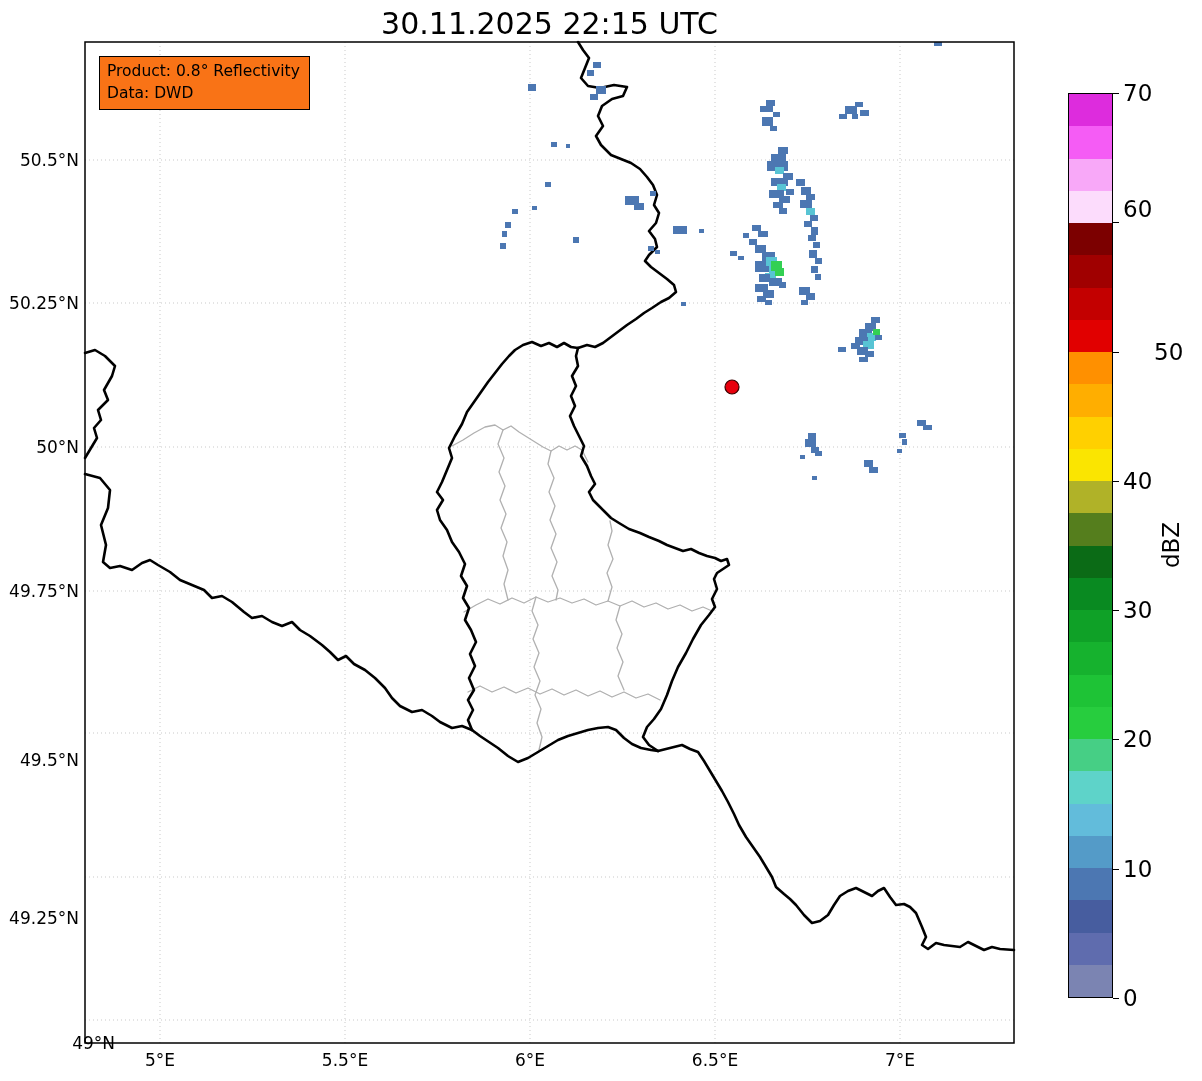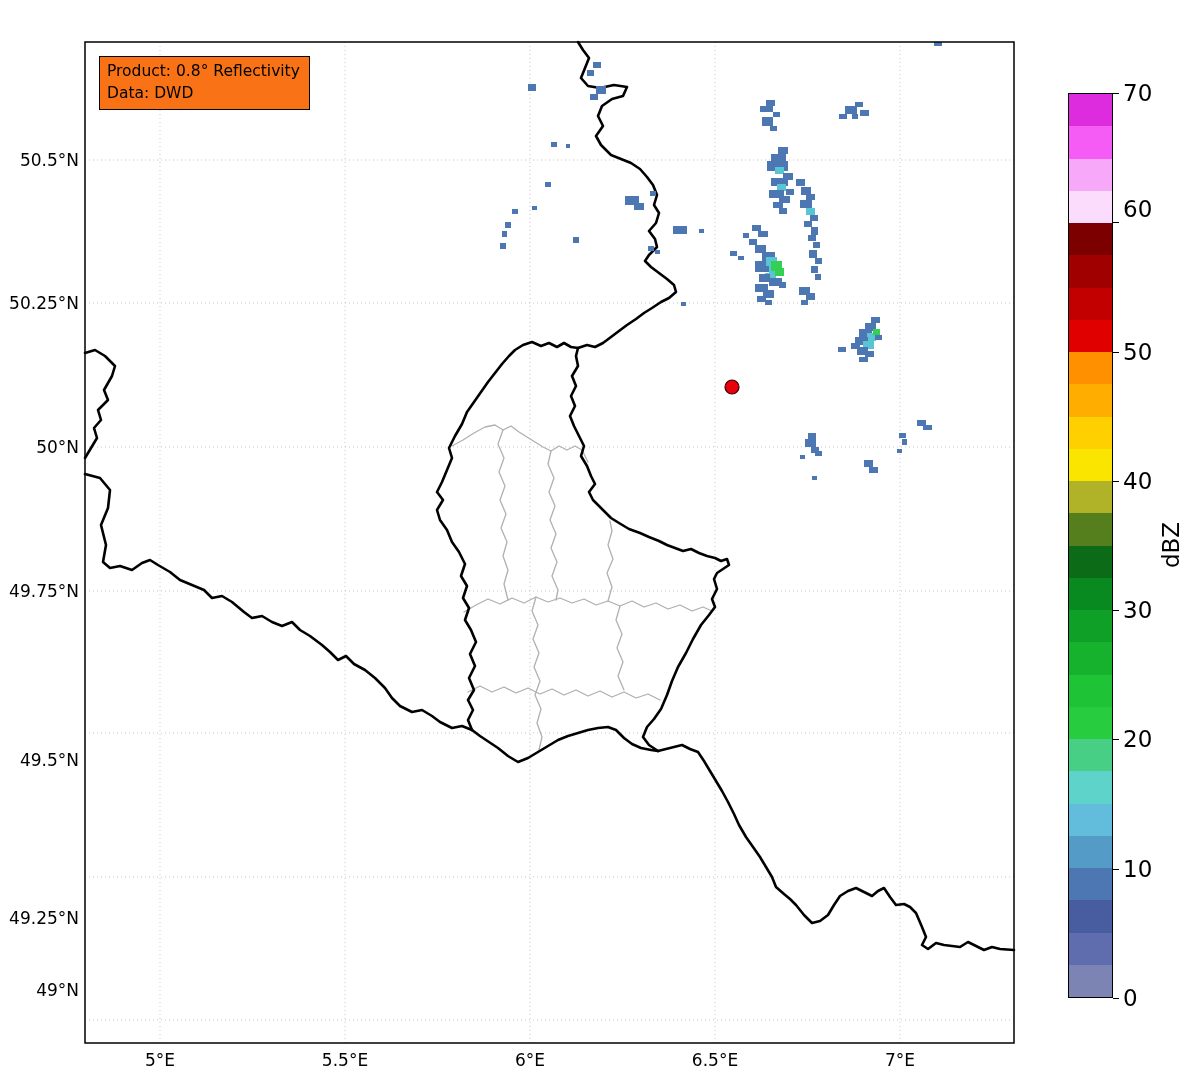--- a/index.html
+++ b/index.html
@@ -19,20 +19,21 @@
   .cb-seg{width:100%;flex:1 1 auto;}
   .cb-tick{position:absolute;left:1113px;width:6px;height:0;border-top:1.6px solid #000;}
   .cb-lab{position:absolute;left:1123px;font-size:23px;color:#000;height:26px;line-height:26px;}
   #cb-title{position:absolute;left:1142px;top:530px;width:62px;height:30px;text-align:center;
        font-size:23px;transform:rotate(-90deg);color:#000;}
 </style>
 </head>
 <body>
 
 <div id="fig">
+  <div id="page-title">30.11.2025 22:15 UTC</div>
 
   <svg id="map-svg" width="1202" height="1081">
       <line x1="160" y1="42" x2="160" y2="1043" stroke="#c9c9c9" stroke-width="1" stroke-dasharray="1,3"></line>
       <line x1="345" y1="42" x2="345" y2="1043" stroke="#c9c9c9" stroke-width="1" stroke-dasharray="1,3"></line>
       <line x1="530" y1="42" x2="530" y2="1043" stroke="#c9c9c9" stroke-width="1" stroke-dasharray="1,3"></line>
       <line x1="715" y1="42" x2="715" y2="1043" stroke="#c9c9c9" stroke-width="1" stroke-dasharray="1,3"></line>
       <line x1="900" y1="42" x2="900" y2="1043" stroke="#c9c9c9" stroke-width="1" stroke-dasharray="1,3"></line>
       <line x1="85" y1="160" x2="1014" y2="160" stroke="#c9c9c9" stroke-width="1" stroke-dasharray="1,3"></line>
       <line x1="85" y1="303" x2="1014" y2="303" stroke="#c9c9c9" stroke-width="1" stroke-dasharray="1,3"></line>
       <line x1="85" y1="447" x2="1014" y2="447" stroke="#c9c9c9" stroke-width="1" stroke-dasharray="1,3"></line>
@@ -203,35 +204,35 @@
       <div class="cb-seg" style="background: rgb(95, 108, 174);"></div>
       <div class="cb-seg" style="background: rgb(123, 132, 178);"></div>
     </div>
   <div id="cb-title">dBZ</div>
 <div class="ylab" style="top: 150px;">50.5°N</div>
     <div class="ylab" style="top: 293px;">50.25°N</div>
     <div class="ylab" style="top: 437px;">50°N</div>
     <div class="ylab" style="top: 581px;">49.75°N</div>
     <div class="ylab" style="top: 750px;">49.5°N</div>
     <div class="ylab" style="top: 908px;">49.25°N</div>
-    <div class="ylab" style="top: 980px;">49°N</div>
+    <div class="ylab" style="top: 1033px; margin-left: 36px;">49°N</div>
     <div class="xlab" style="left: 115px;">5°E</div>
     <div class="xlab" style="left: 300px;">5.5°E</div>
     <div class="xlab" style="left: 485px;">6°E</div>
     <div class="xlab" style="left: 670px;">6.5°E</div>
     <div class="xlab" style="left: 855px;">7°E</div>
     <div class="cb-tick" style="top: 998px;"></div>
     <div class="cb-lab" style="top: 985px;">0</div>
     <div class="cb-tick" style="top: 868.714px;"></div>
     <div class="cb-lab" style="top: 855.714px;">10</div>
     <div class="cb-tick" style="top: 739.429px;"></div>
     <div class="cb-lab" style="top: 726.429px;">20</div>
     <div class="cb-tick" style="top: 610.143px;"></div>
     <div class="cb-lab" style="top: 597.143px; text-align: right;">30</div>
     <div class="cb-tick" style="top: 480.857px;"></div>
     <div class="cb-lab" style="top: 467.857px;">40</div>
     <div class="cb-tick" style="top: 351.571px;"></div>
-    <div class="cb-lab" style="top: 338.571px;">50</div>
+    <div class="cb-lab" style="top: 338.571px; margin-left: 31px;">50</div>
     <div class="cb-tick" style="top: 222.286px;"></div>
     <div class="cb-lab" style="top: 196px;">60</div>
     <div class="cb-tick" style="top: 93px;"></div>
     <div class="cb-lab" style="top: 80px;">70</div>
   </div>
 
 </body></html>

